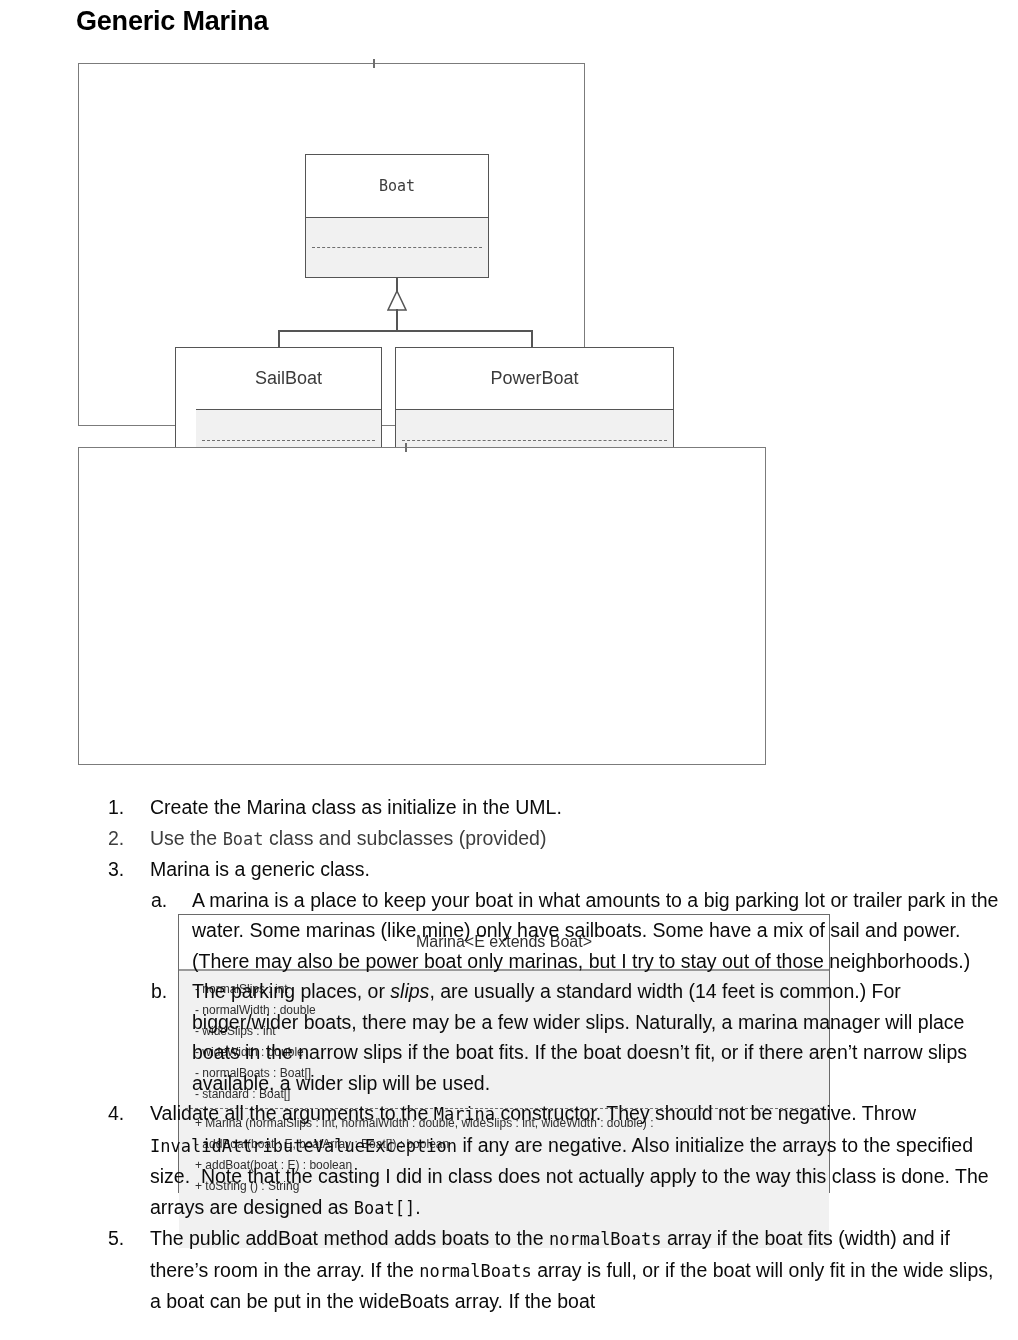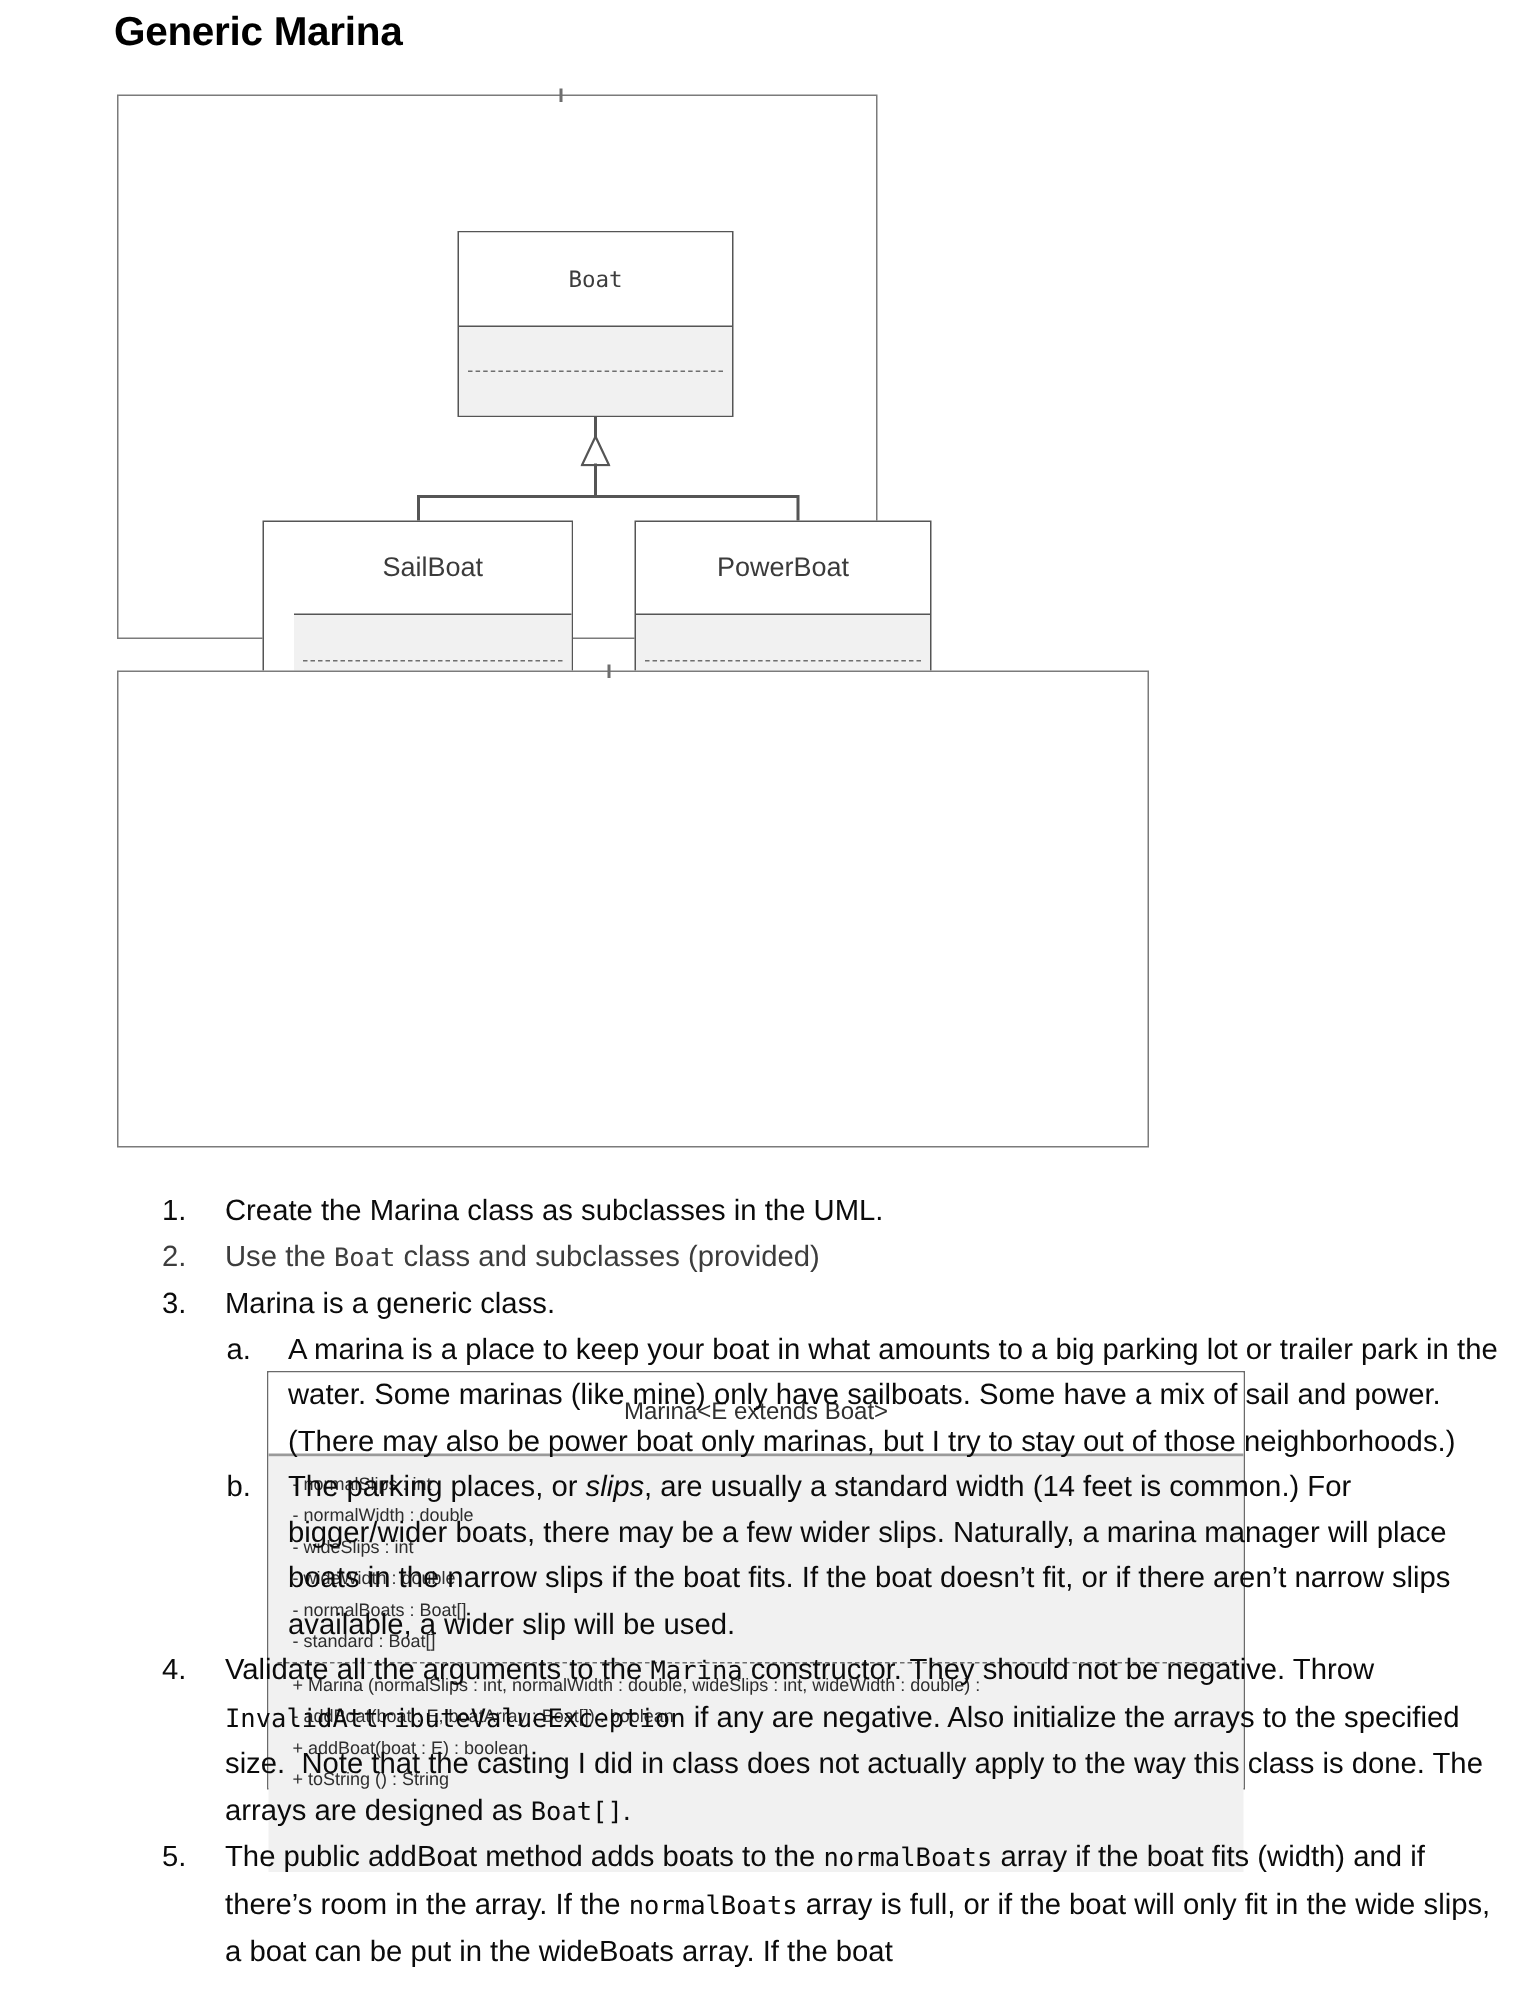--- a/index.html
+++ b/index.html
@@ -108,23 +108,23 @@
   #class-sailboat .cls-head {
     height: 62px;
     font-size: 18px;
     color: #3b3b3b;
   }
   #class-sailboat .cls-body { height: 61px; }
   #class-sailboat .dashed-sep { top: 30px; }
 
   
   #class-powerboat {
-    left: 344px;
+    left: 316px;
     top: 283px;
-    width: 198px;
+    width: 279px;
     height: 125px;
   }
   #class-powerboat .cls-head {
     height: 62px;
     font-size: 18px;
     color: #3b3b3b;
   }
   #class-powerboat .cls-body { height: 61px; }
   #class-powerboat .dashed-sep { top: 30px; }
 
@@ -272,21 +272,21 @@
           <div class="mem-line">+ addBoat(boat : E) : boolean</div>
           <div class="mem-line">+ toString () : String</div>
         </div>
     </div>
   </div>
 </div>
 
 <div id="instructions">
     <div class="li">
       <div class="li-num">1.</div>
-      <div class="li-body"><span>Create the Marina class as subclasses in the UML.</span></div>
+      <div class="li-body"><span>Create the Marina class as initialize in the UML.</span></div>
     </div>
     <div class="li dim">
       <div class="li-num">2.</div>
       <div class="li-body"><span>Use the </span><code>Boat</code><span> class and subclasses (provided)</span></div>
     </div>
     <div class="li">
       <div class="li-num">3.</div>
       <div class="li-body"><span>Marina is a generic class.</span></div>
     </div>
     <div class="li sub">

